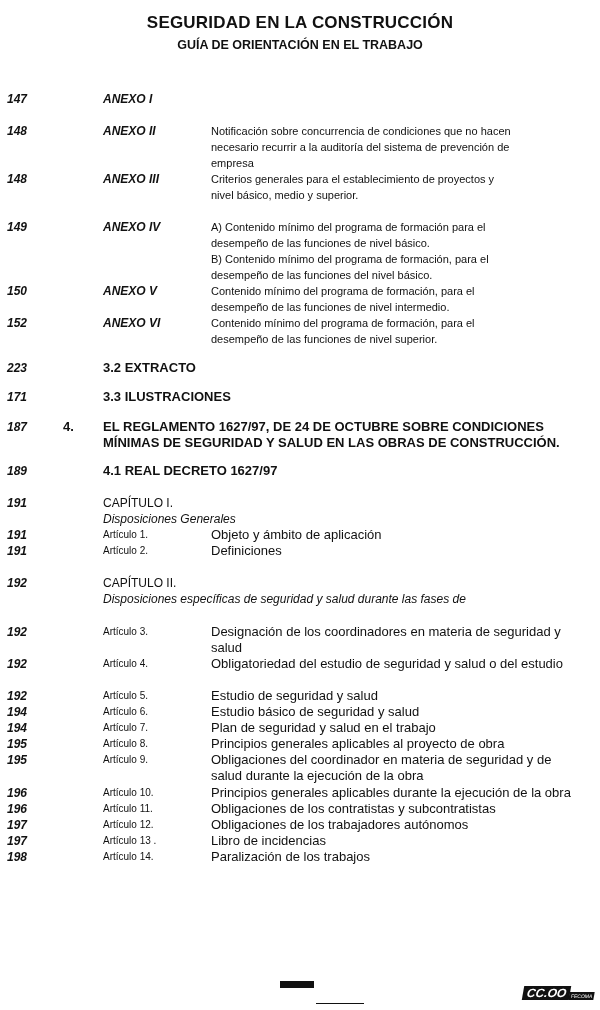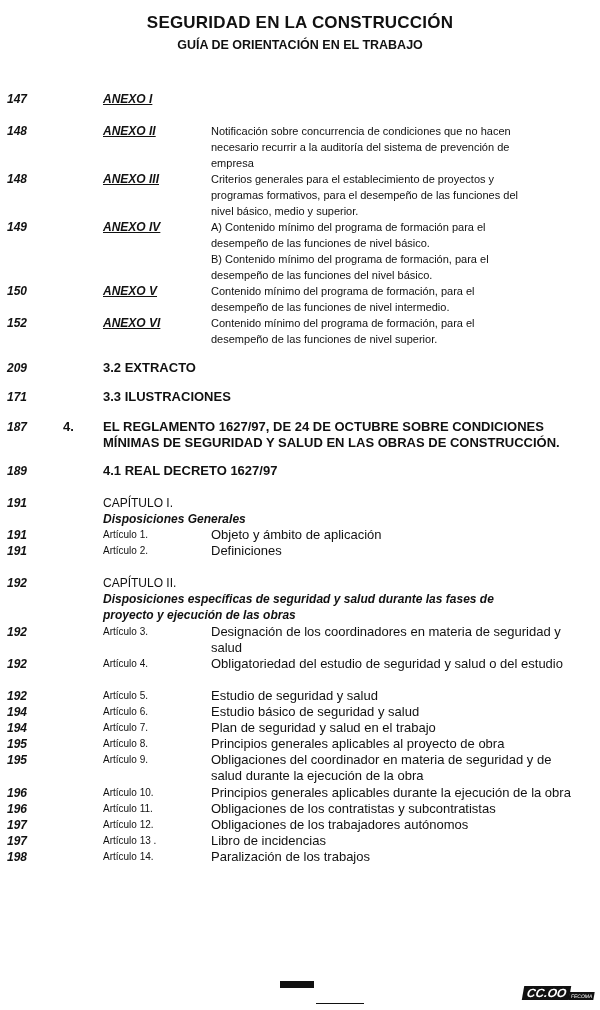--- a/index.html
+++ b/index.html
@@ -6,25 +6,25 @@
   body { width: 600px; height: 1010px; position: relative; overflow: hidden;
          font-family: "Liberation Sans", "DejaVu Sans", sans-serif; color: #111; }
   .header { position: absolute; top: 12px; left: 0; width: 600px; text-align: center; }
   .title { font-weight: bold; font-size: 17px; letter-spacing: 0.2px; line-height: 22px; }
   .subtitle { font-weight: bold; font-size: 12.5px; line-height: 18px; margin-top: 2px; }
 
   .toc { position: absolute; left: 0; top: 0; width: 600px; }
   .row { position: absolute; left: 0; width: 600px; font-size: 12px; line-height: 16px; }
   .pg { position: absolute; left: 7px; font-weight: bold; font-style: italic; font-size: 12px; }
   .num { position: absolute; left: 63px; font-weight: bold; font-size: 13px; }
-  .anexo { position: absolute; left: 103px; font-weight: bold; font-style: italic; font-size: 12px; text-decoration: underline; }
+  .anexo { position: absolute; left: 103px; font-weight: bold; font-style: italic; font-size: 12px; }
   .desc { position: absolute; left: 211px; width: 365px; font-size: 11px; line-height: 16px; }
   .sec { position: absolute; left: 103px; font-weight: bold; font-size: 13px; line-height: 16px; width: 480px; }
   .chap { position: absolute; left: 103px; font-size: 12px; }
-  .chap-sub { position: absolute; left: 103px; font-weight: bold; font-style: italic; font-size: 12px; width: 430px; line-height: 16px; }
+  .chap-sub { position: absolute; left: 103px; font-weight: normal; font-style: italic; font-size: 12px; width: 430px; line-height: 16px; }
   .art { position: absolute; left: 103px; font-size: 10px; }
   .artdesc { position: absolute; left: 211px; width: 370px; font-size: 13px; line-height: 16px; }
 
   .footer-bar { position: absolute; left: 280px; top: 981px; width: 34px; height: 7px; background: #111; }
   .footer-page { position: absolute; left: 285px; top: 1048px; font-size: 13px; }
   .footer-line { position: absolute; left: 316px; top: 1003px; width: 48px; height: 1px; background: #111; }
   .logo { position: absolute; left: 523px; top: 985px; height: 15px; display: flex; align-items: flex-end; }
   .logo-main { background: #111; color: #fff; font-weight: bold; font-style: italic; font-size: 12px;
                padding: 0 4px; height: 14px; line-height: 14px; transform: skewX(-10deg); }
   .logo-sub { background: #111; color: #fff; font-size: 5px; height: 8px; line-height: 8px; padding: 0 2px;
@@ -53,21 +53,20 @@
       <div>necesario recurrir a la auditoría del sistema de prevención de</div>
       <div>empresa</div>
     </div>
   </div>
 
   <div class="row" style="top:171px">
     <span class="pg">148</span>
     <span class="anexo">ANEXO III</span>
     <div class="desc">
       <div>Criterios generales para el establecimiento de proyectos y</div>
-      <div>programas formativos, para el desempeño de las funciones del</div>
       <div>nivel básico, medio y superior.</div>
     </div>
   </div>
 
   <div class="row" style="top:219px">
     <span class="pg">149</span>
     <span class="anexo">ANEXO IV</span>
     <div class="desc">
       <div>A) Contenido mínimo del programa de formación para el</div>
       <div>desempeño de las funciones de nivel básico.</div>
@@ -88,21 +87,21 @@
   <div class="row" style="top:315px">
     <span class="pg">152</span>
     <span class="anexo">ANEXO VI</span>
     <div class="desc">
       <div>Contenido mínimo del programa de formación, para el</div>
       <div>desempeño de las funciones de nivel superior.</div>
     </div>
   </div>
 
   <div class="row" style="top:360px">
-    <span class="pg">209</span>
+    <span class="pg">223</span>
     <div class="sec">3.2 EXTRACTO</div>
   </div>
 
   <div class="row" style="top:389px">
     <span class="pg">171</span>
     <div class="sec">3.3 ILUSTRACIONES</div>
   </div>
 
   <div class="row" style="top:419px">
     <span class="pg">187</span>
@@ -136,21 +135,20 @@
     <div class="artdesc">Definiciones</div>
   </div>
 
   <div class="row" style="top:575px">
     <span class="pg">192</span>
     <span class="chap">CAPÍTULO II.</span>
   </div>
   <div class="row" style="top:591px">
     <div class="chap-sub">
       <div>Disposiciones específicas de seguridad y salud durante las fases de</div>
-      <div>proyecto y ejecución de las obras</div>
     </div>
   </div>
 
   <div class="row" style="top:624px">
     <span class="pg">192</span>
     <span class="art">Artículo 3.</span>
     <div class="artdesc">
       <div>Designación de los coordinadores en materia de seguridad y</div>
       <div>salud</div>
     </div>

